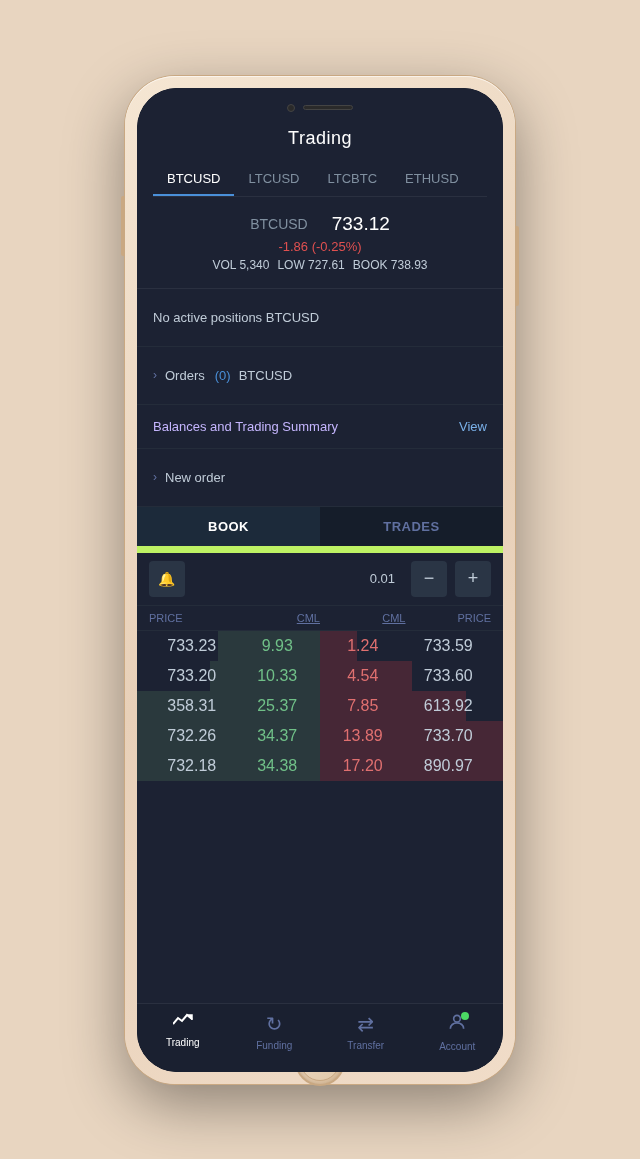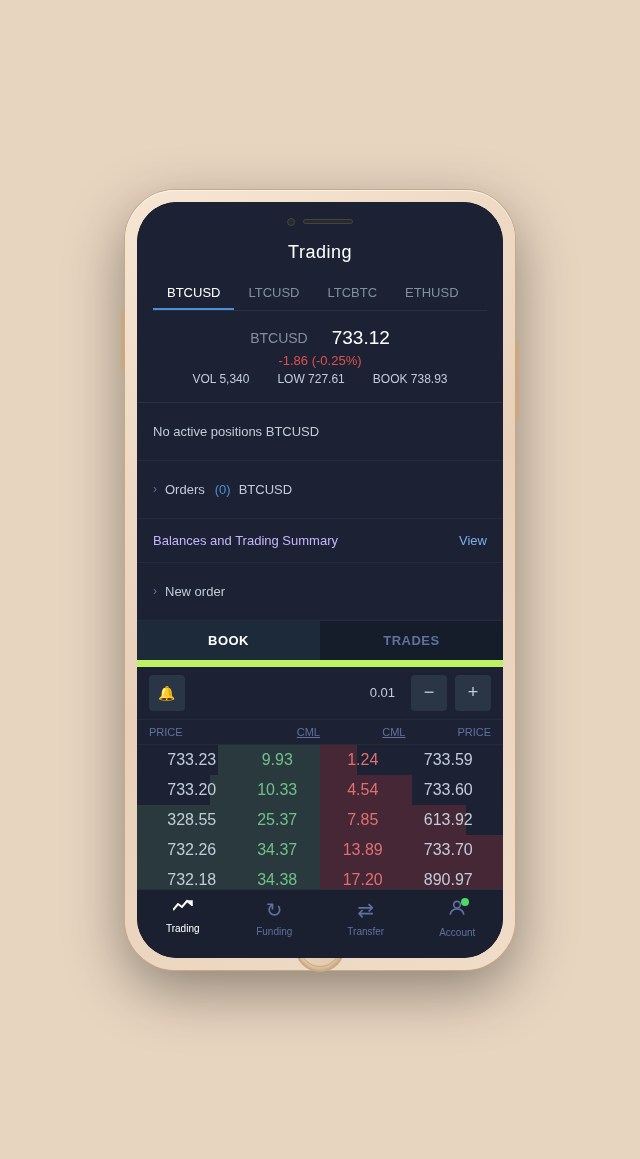--- a/index.html
+++ b/index.html
@@ -16,21 +16,21 @@
       width: 640px;
       height: 1159px;
       position: relative;
       display: flex;
       justify-content: center;
       align-items: center;
     }
 
     .phone-body {
       width: 390px;
-      height: 780px;
+      height: 1008px;
       background: linear-gradient(145deg, #f5e6d3, #e8d0b8, #f0dcc8);
       border-radius: 50px;
       padding: 12px;
       box-shadow:
         0 0 0 1px #c9a882,
         0 20px 60px rgba(0,0,0,0.4),
         inset 0 1px 0 rgba(255,255,255,0.6);
       position: relative;
     }
 
@@ -195,21 +195,21 @@
     .price-change {
       color: #e05050;
       font-size: 13px;
       text-align: center;
       margin-top: 4px;
     }
 
     .price-detail-row {
       display: flex;
       justify-content: center;
-      gap: 28px;
+      gap: 8px;
       margin-top: 4px;
     }
 
     .price-detail {
       color: #8090a0;
       font-size: 12px;
     }
 
     .price-detail span {
       color: #c0ccd8;
@@ -565,21 +565,21 @@
             <div class="sell-bar" style="width: 30%;"></div>
             <div class="buy-bar" style="width: 25%;"></div>
             <div class="book-cell">733.20</div>
             <div class="book-cell cml-sell">10.33</div>
             <div class="book-cell cml-buy">4.54</div>
             <div class="book-cell">733.60</div>
           </div>
           <div class="book-row">
             <div class="sell-bar" style="width: 70%;"></div>
             <div class="buy-bar" style="width: 40%;"></div>
-            <div class="book-cell">328.55</div>
+            <div class="book-cell">358.31</div>
             <div class="book-cell cml-sell">25.37</div>
             <div class="book-cell cml-buy">7.85</div>
             <div class="book-cell">613.92</div>
           </div>
           <div class="book-row">
             <div class="sell-bar" style="width: 95%;"></div>
             <div class="buy-bar" style="width: 70%;"></div>
             <div class="book-cell">732.26</div>
             <div class="book-cell cml-sell">34.37</div>
             <div class="book-cell cml-buy">13.89</div>

